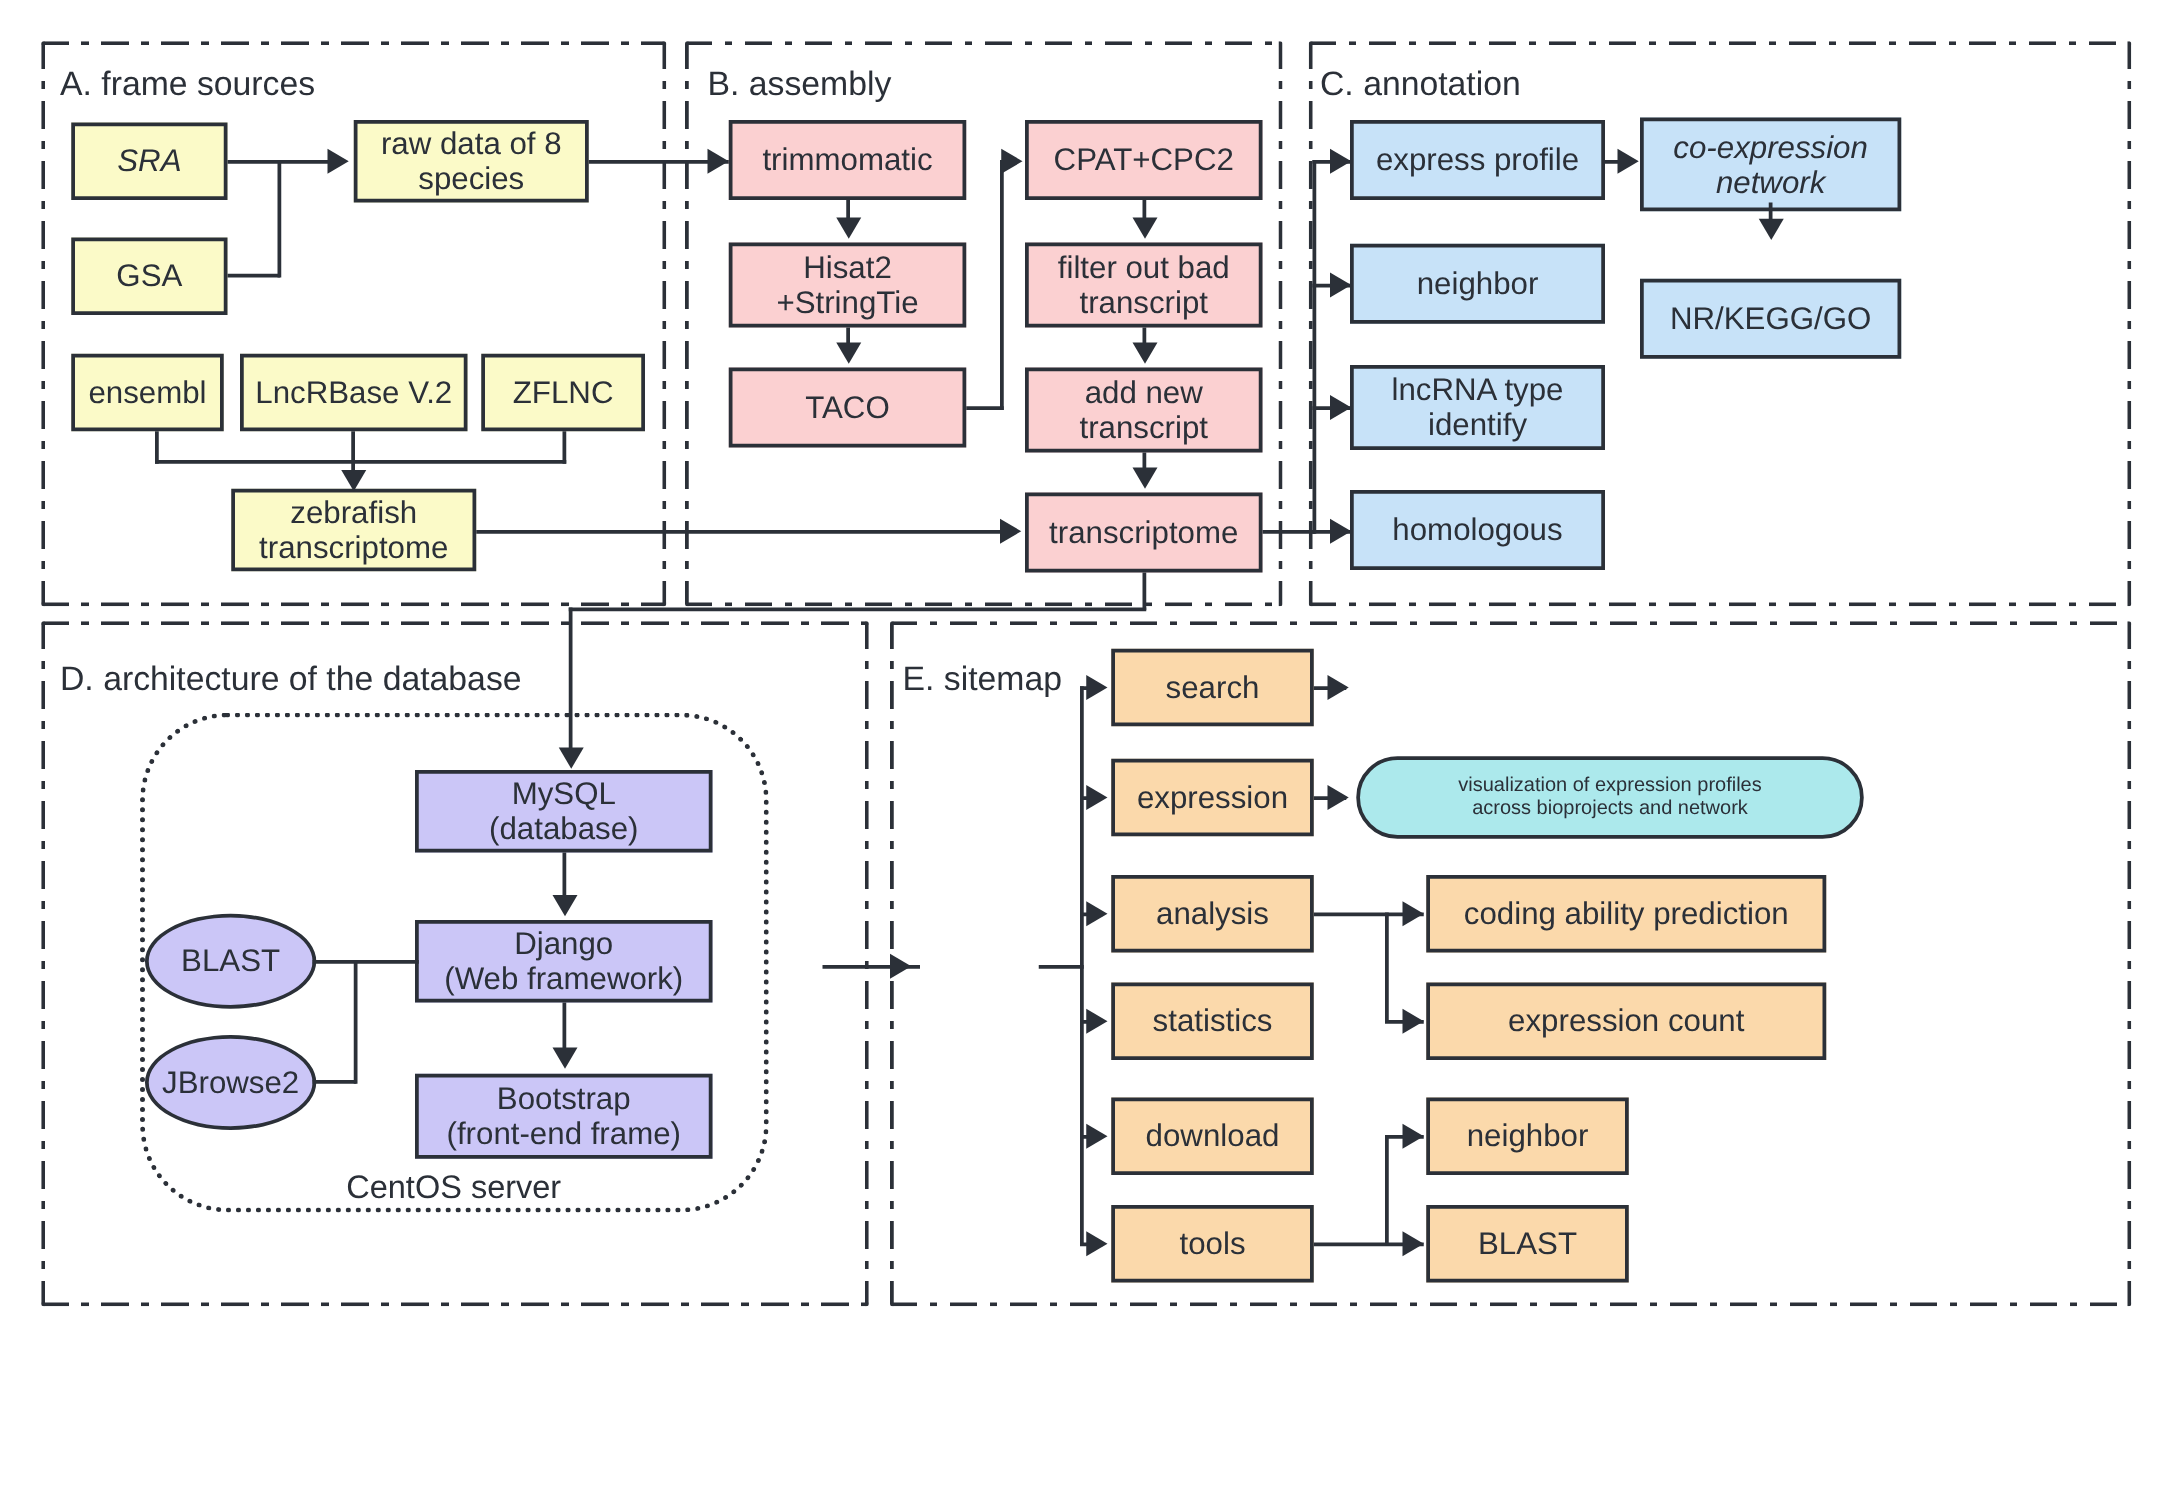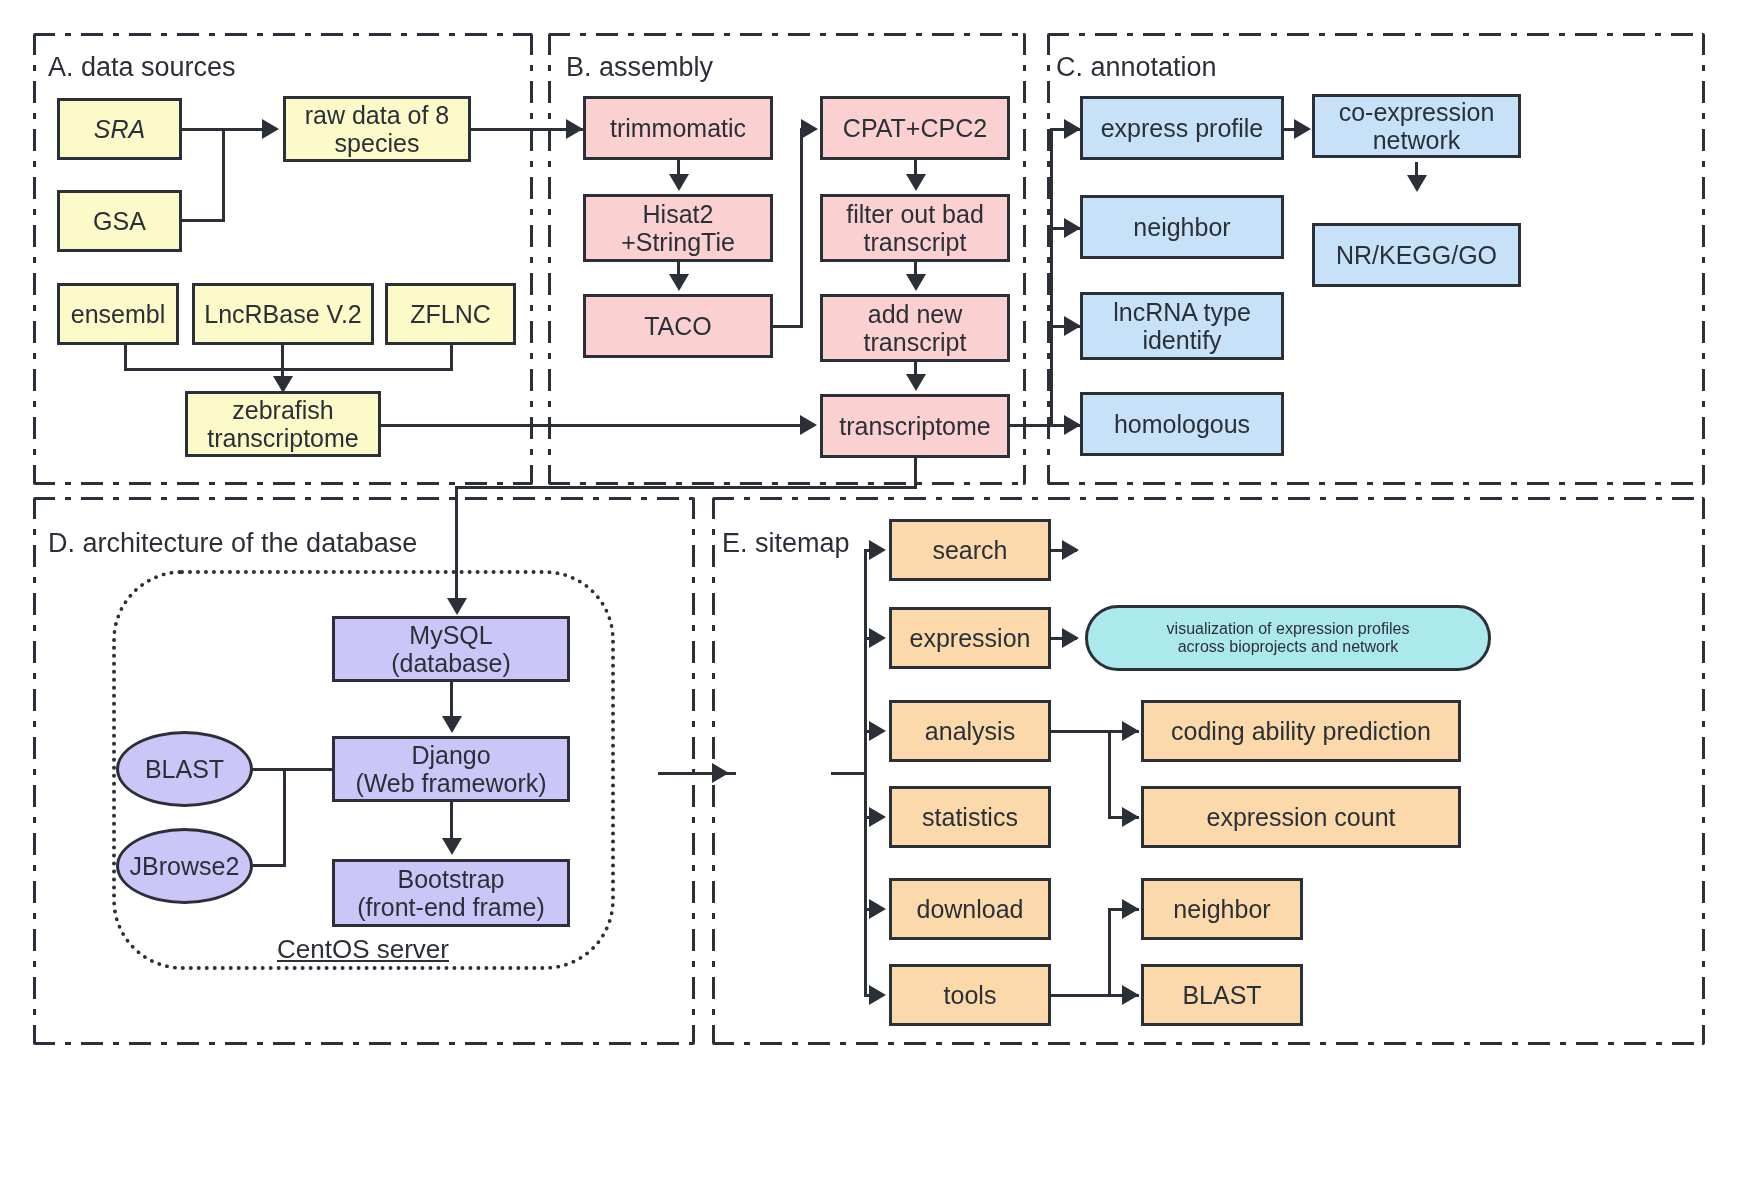--- a/index.html
+++ b/index.html
@@ -37,29 +37,29 @@
   .lh{height:3px;}
   .lv{width:3px;}
   .arrow{position:absolute;width:0;height:0;}
   .ar-r{border-top:10px solid transparent;border-bottom:10px solid transparent;border-left:17px solid #2b3038;}
   .ar-d{border-left:10px solid transparent;border-right:10px solid transparent;border-top:17px solid #2b3038;}
 
   .dotted-round{
     position:absolute;box-sizing:border-box;
     border:4px dotted #2b3038;border-radius:70px;
   }
-  .server-label{position:absolute;font-size:26px;color:#2b3038;text-decoration:underline;}
+  .server-label{position:absolute;font-size:26px;color:#2b3038;}
 </style>
 </head>
 <body>
 
 <div id="root">
 
   <div class="panel dashdot" style="left:33px;top:33px;width:500px;height:452px;"></div>
-  <div class="panel-title" style="left:48px;top:52px;">A. data sources</div>
+  <div class="panel-title" style="left:48px;top:52px;">A. frame sources</div>
 
   <div class="node yellow" style="left:57px;top:98px;width:125px;height:62px;font-style:italic;">SRA</div>
   <div class="node yellow" style="left:57px;top:190px;width:125px;height:62px;">GSA</div>
   <div class="node yellow" style="left:283px;top:96px;width:188px;height:66px;flex-direction:column;">
     <span>raw data of 8</span>
     <span>species</span>
   </div>
 
   <div class="ln lh" style="left:182px;top:128px;width:82px;"></div>
   <div class="arrow ar-r" style="left:262px;top:119px;"></div>
@@ -142,21 +142,21 @@
   <div class="arrow ar-r" style="left:1064px;top:415px;"></div>
 
   <div class="node blue" style="left:1080px;top:96px;width:204px;height:64px;">express profile</div>
   <div class="node blue" style="left:1080px;top:195px;width:204px;height:64px;">neighbor</div>
   <div class="node blue" style="left:1080px;top:292px;width:204px;height:68px;flex-direction:column;">
     <span>lncRNA type</span>
     <span>identify</span>
   </div>
   <div class="node blue" style="left:1080px;top:392px;width:204px;height:64px;">homologous</div>
 
-  <div class="node blue" style="left:1312px;top:94px;width:209px;height:64px;flex-direction:column;">
+  <div class="node blue" style="left:1312px;top:94px;width:209px;height:75px;flex-direction:column;font-style:italic;">
     <span>co-expression</span>
     <span>network</span>
   </div>
   <div class="node blue" style="left:1312px;top:195px;width:209px;height:64px;margin-top:28px;">NR/KEGG/GO</div>
 
   <div class="ln lh" style="left:1284px;top:128px;width:14px;"></div>
   <div class="arrow ar-r" style="left:1294px;top:119px;"></div>
   <div class="ln lv" style="left:1415px;top:162px;height:16px;"></div>
   <div class="arrow ar-d" style="left:1407px;top:175px;"></div>
 

